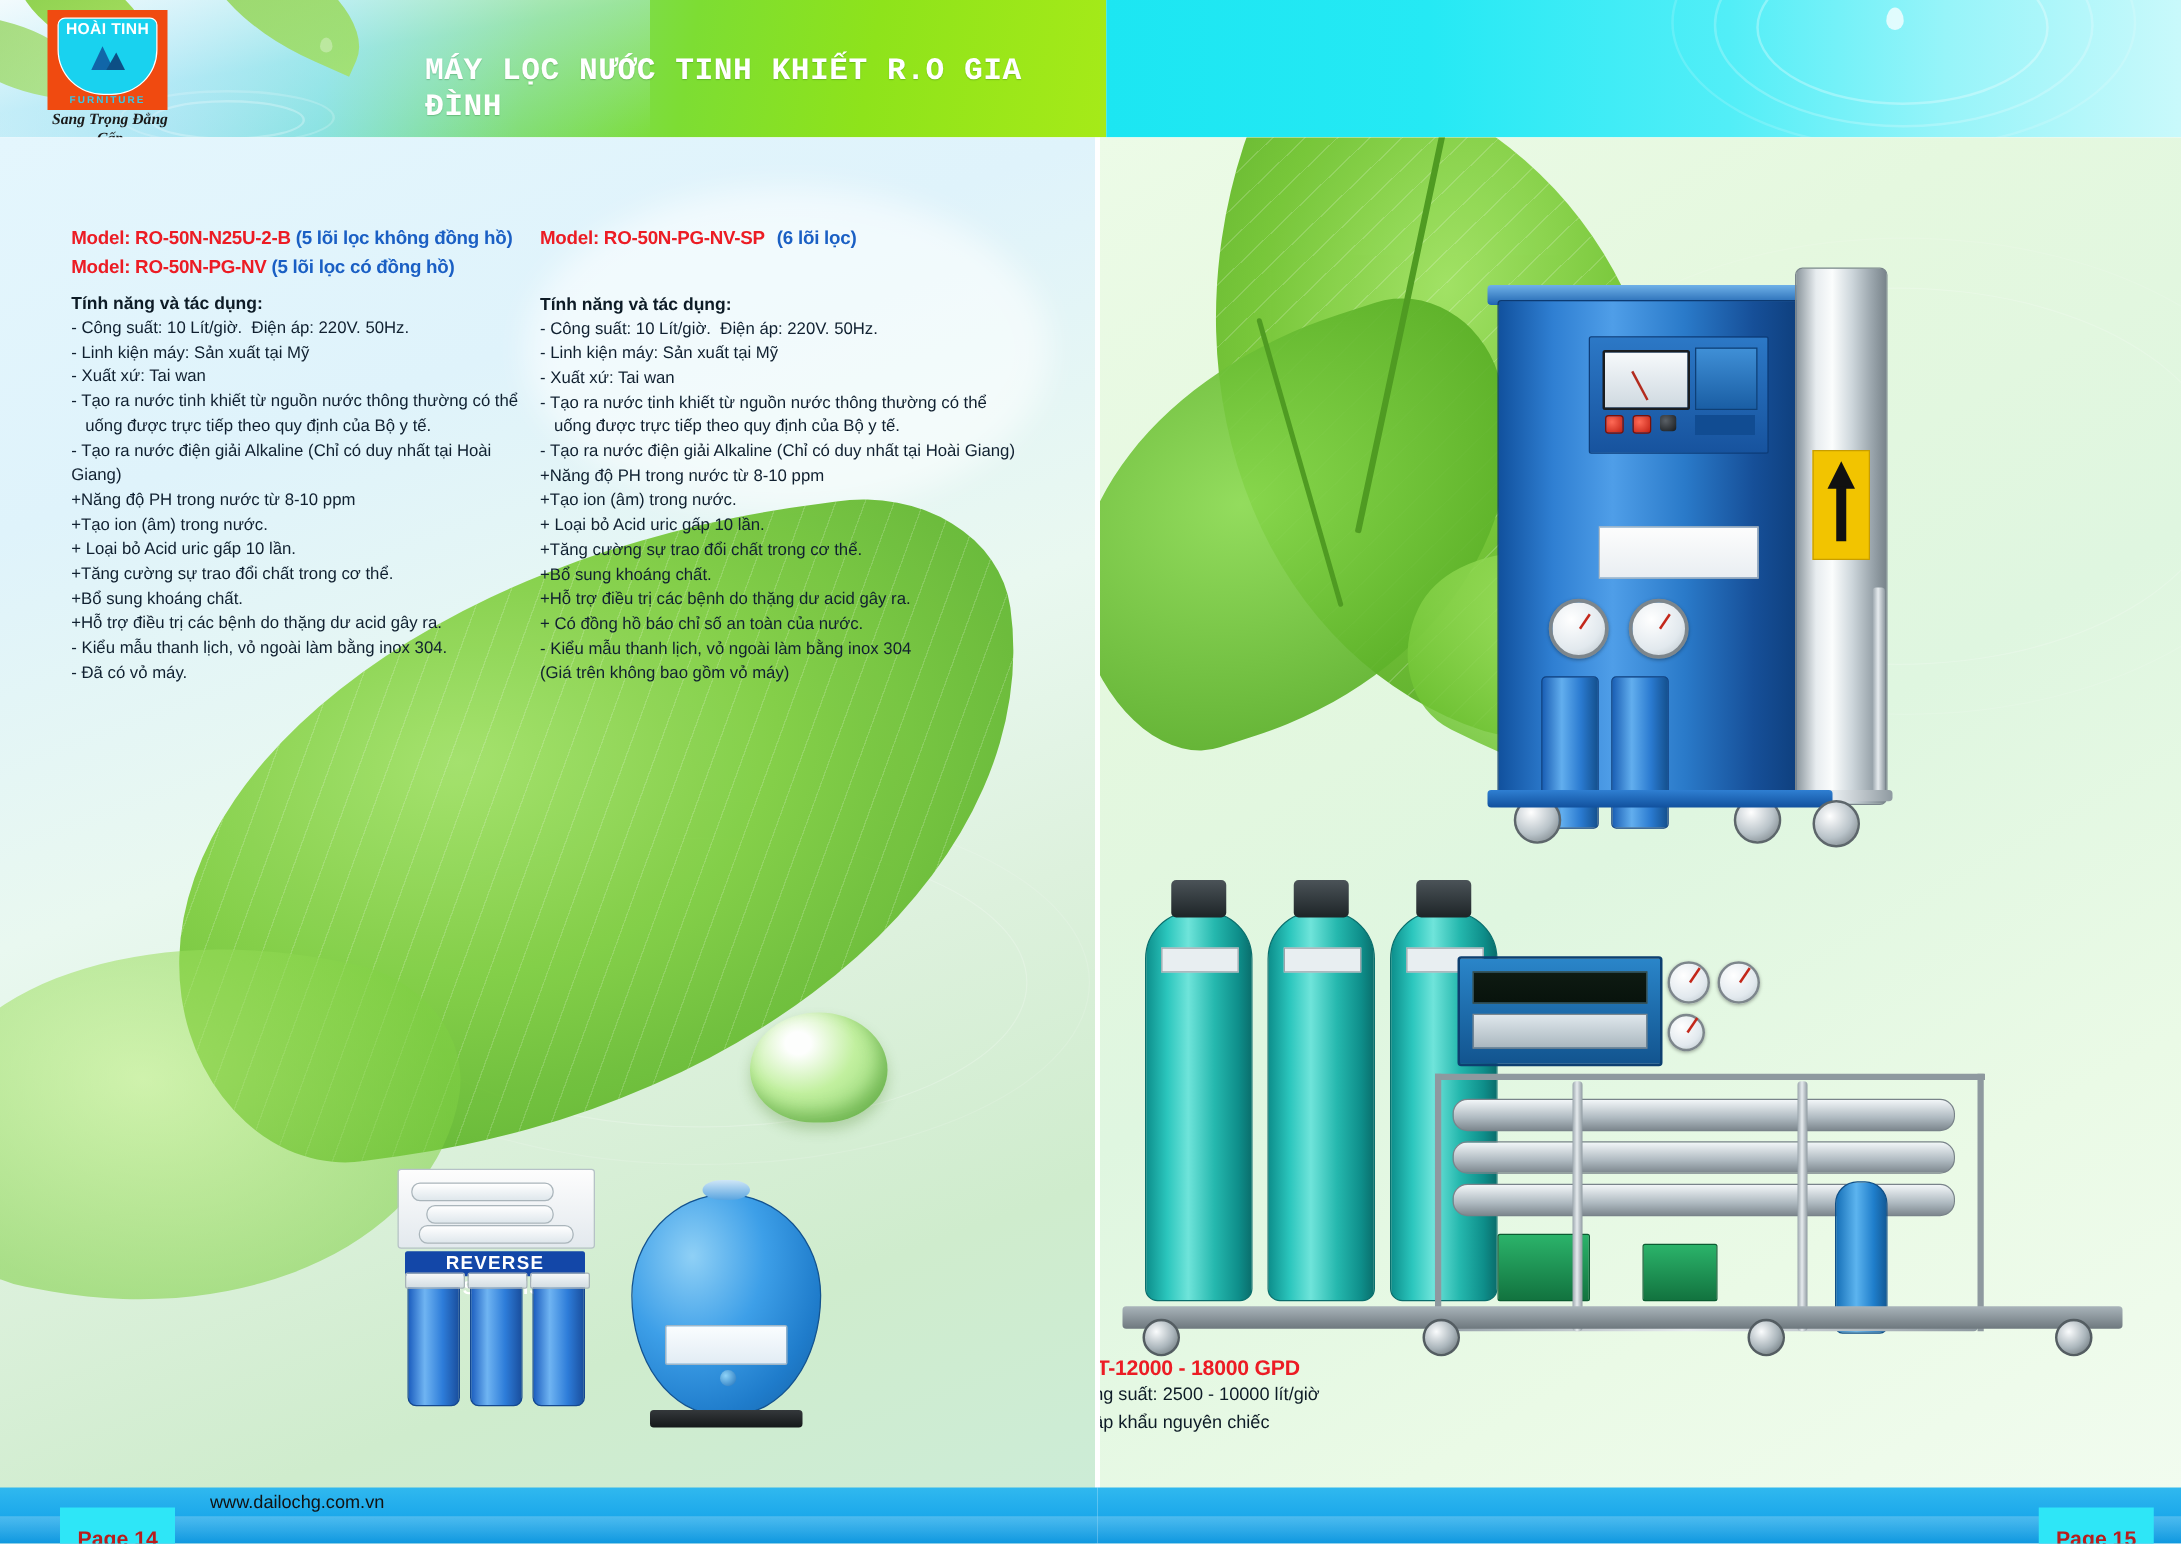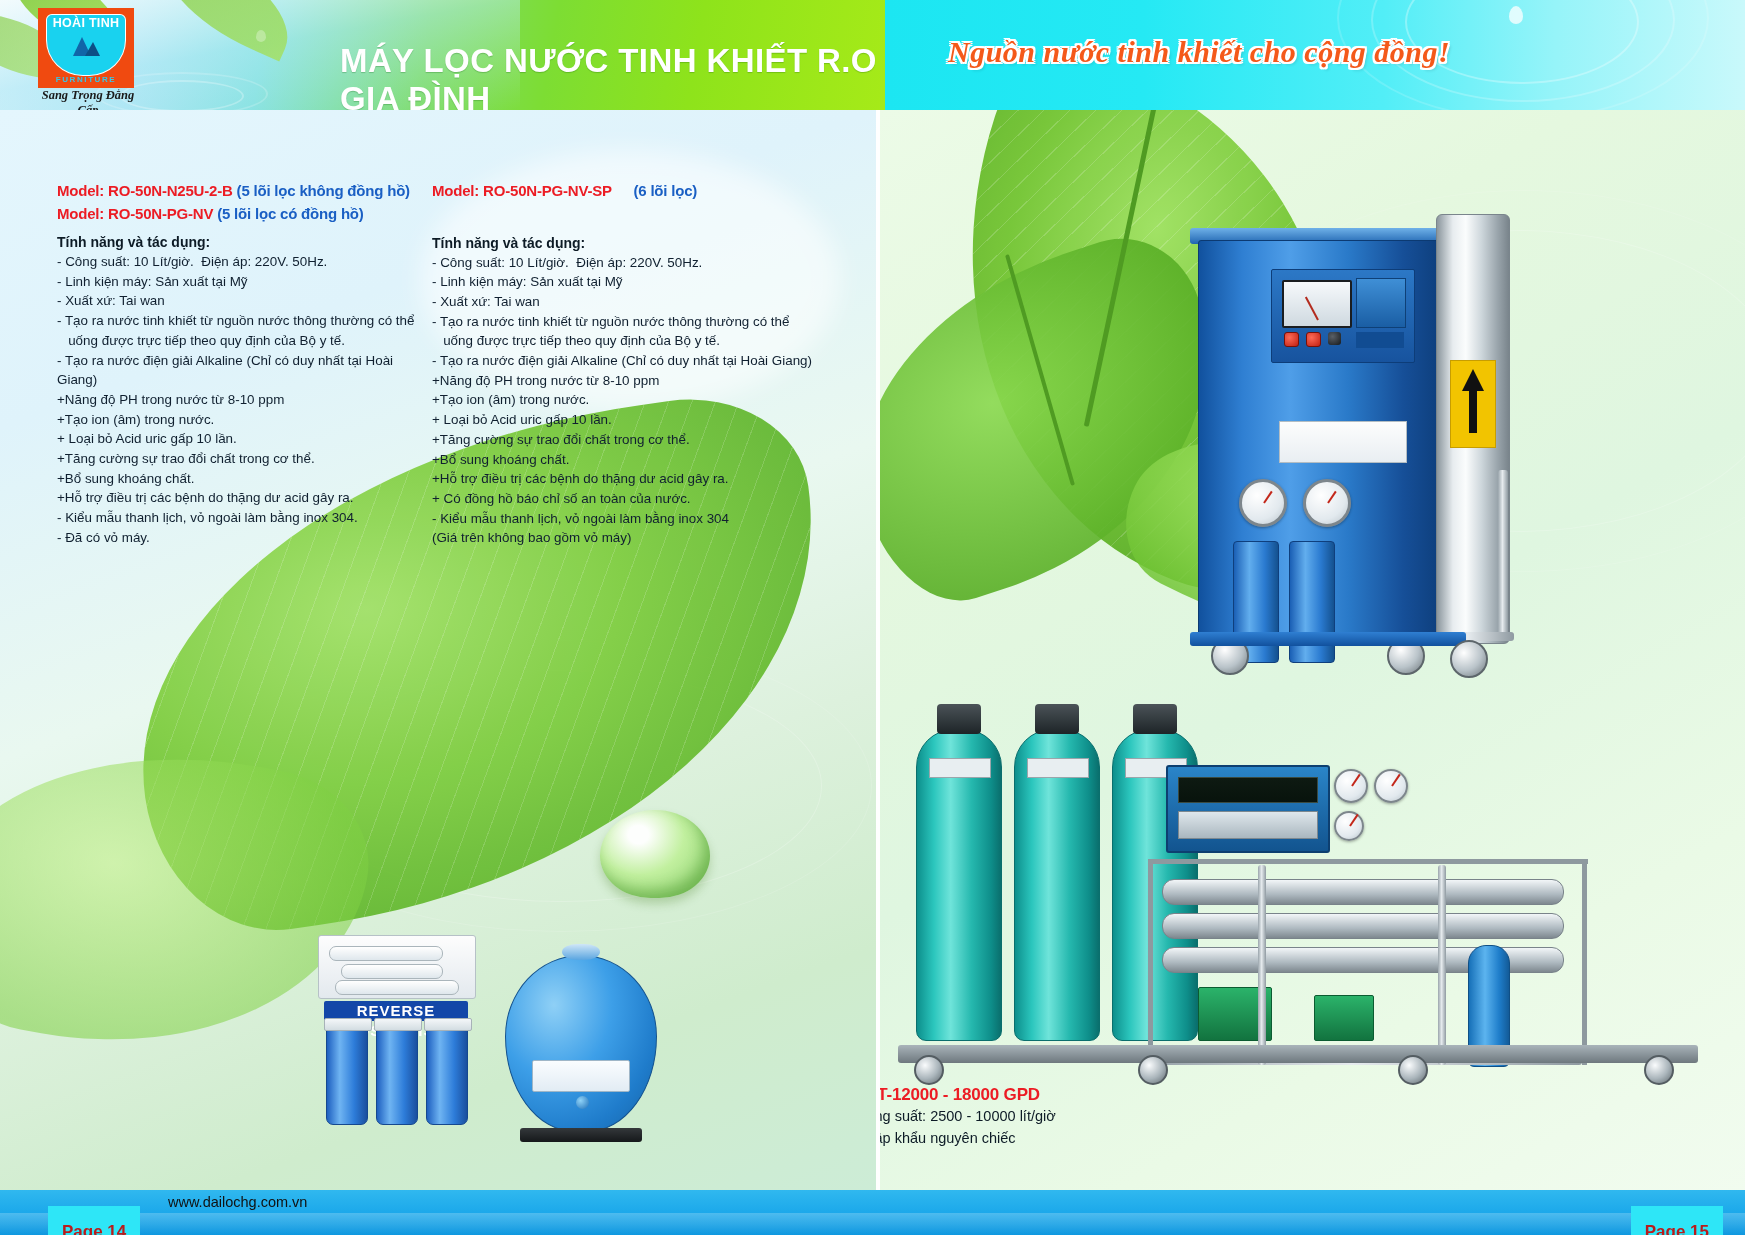--- a/index.html
+++ b/index.html
@@ -28,22 +28,22 @@
      font-size:12.5px;font-weight:bold;color:#fff;letter-spacing:.3px;
      font-family:"Liberation Sans",sans-serif;}
   .logo-mark{position:absolute;left:50%;top:26px;transform:translateX(-50%);
      width:34px;height:22px;}
   .logo-sub{position:absolute;left:0;right:0;bottom:4px;text-align:center;
      font-size:8px;font-weight:bold;color:#38c6e8;letter-spacing:1.6px;}
   .logo-tagline{position:absolute;left:30px;top:88px;width:116px;text-align:center;
      font-family:"Liberation Serif",serif;font-style:italic;font-weight:bold;
      font-size:12.5px;color:#1a1a1a;}
 
-  .hdr-title{position:absolute;left:340px;top:42px;font-size:33px;font-weight:bold;
-     color:#fff;letter-spacing:.4px;font-family:Liberation Sans, sans-serif;
+  .hdr-title{position:absolute;left:340px;top:42px;font-size:25px;font-weight:bold;
+     color:#fff;letter-spacing:.4px;font-family:Liberation Mono, monospace;
      text-shadow:0 1px 1px rgba(0,80,0,.25);}
   .hdr-slogan{position:absolute;left:948px;top:35px;font-family:"Liberation Serif",serif;
      font-style:italic;font-weight:bold;font-size:30px;color:#f4591a;
      letter-spacing:.5px;
      text-shadow:-2px 0 #fff,0 -2px #fff,2px 0 #fff,0 2px #fff,-2px -2px #fff,2px -2px #fff,-2px 2px #fff,2px 2px #fff,3px 3px 3px rgba(0,0,0,.12);}
 
   
   .body-wrap{position:absolute;left:0;top:110px;width:1745px;height:1125px;}
   .page-left{position:absolute;left:0;top:0;width:878px;height:1125px;
      background:linear-gradient(160deg,#e4f6fd 0%,#dff3fb 22%,#e9f8f0 45%,#ddf1dd 62%,#cfeccd 80%,#ccecd8 100%);
@@ -259,21 +259,20 @@
 
       <div class="hdr-title">MÁY LỌC NƯỚC TINH KHIẾT R.O GIA ĐÌNH</div>
     </div>
 
     <div class="hdr-right">
       <div class="hdr-ripple" style="left:520px;top:-40px;width:230px;height:120px;opacity:.55;"></div>
       <div class="hdr-ripple" style="left:486px;top:-62px;width:300px;height:160px;opacity:.4;"></div>
       <div class="hdr-ripple" style="left:452px;top:-84px;width:368px;height:200px;opacity:.28;"></div>
       <div class="hdr-drop" style="left:624px;top:6px;width:14px;height:18px;background:rgba(255,255,255,.75);"></div>
     </div>
-    <div class="hdr-slogan">Nguồn nước tinh khiết cho cộng đồng!</div>
   </div>
 
   <div class="body-wrap">
 
     <div class="page-left">
       <div class="blob" style="left:420px;top:40px;width:420px;height:260px;background:rgba(255,255,255,.55);"></div>
       <div class="ring" style="left:300px;top:560px;width:520px;height:230px;opacity:.4;"></div>
       <div class="ring" style="left:250px;top:530px;width:620px;height:290px;opacity:.25;"></div>
 
       <div class="leaf leafA">
@@ -304,21 +303,21 @@
         <div class="feat">+Tăng cường sự trao đổi chất trong cơ thể.</div>
         <div class="feat">+Bổ sung khoáng chất.</div>
         <div class="feat">+Hỗ trợ điều trị các bệnh do thặng dư acid gây ra.</div>
         <div class="feat">- Kiểu mẫu thanh lịch, vỏ ngoài làm bằng inox 304.</div>
         <div class="feat">- Đã có vỏ máy.</div>
       </div>
 
       <div class="col" style="left:432px;top:70px;width:380px;">
         <div class="model-line">
           <span>Model: RO-50N-PG-NV-SP</span>
-          <span class="paren" style="margin-left:18px;">(6 lõi lọc)</span>
+          <span class="paren" style="margin-left:6px;">(6 lõi lọc)</span>
         </div>
         <div class="feat-title" style="margin-top:32px;">Tính năng và tác dụng:</div>
         <div class="feat">- Công suất: 10 Lít/giờ.  Điện áp: 220V. 50Hz.</div>
         <div class="feat">- Linh kiện máy: Sản xuất tại Mỹ</div>
         <div class="feat">- Xuất xứ: Tai wan</div>
         <div class="feat">- Tạo ra nước tinh khiết từ nguồn nước thông thường có thể
    uống được trực tiếp theo quy định của Bộ y tế.</div>
         <div class="feat">- Tạo ra nước điện giải Alkaline (Chỉ có duy nhất tại Hoài Giang)</div>
         <div class="feat">+Năng độ PH trong nước từ 8-10 ppm</div>
         <div class="feat">+Tạo ion (âm) trong nước.</div>

